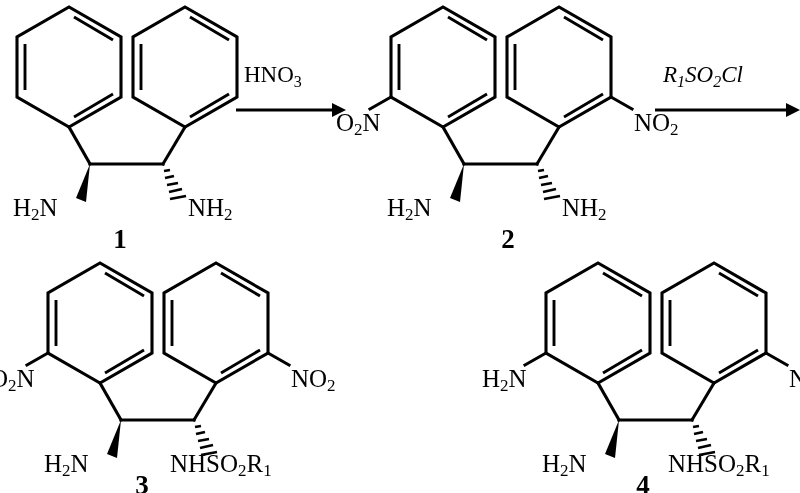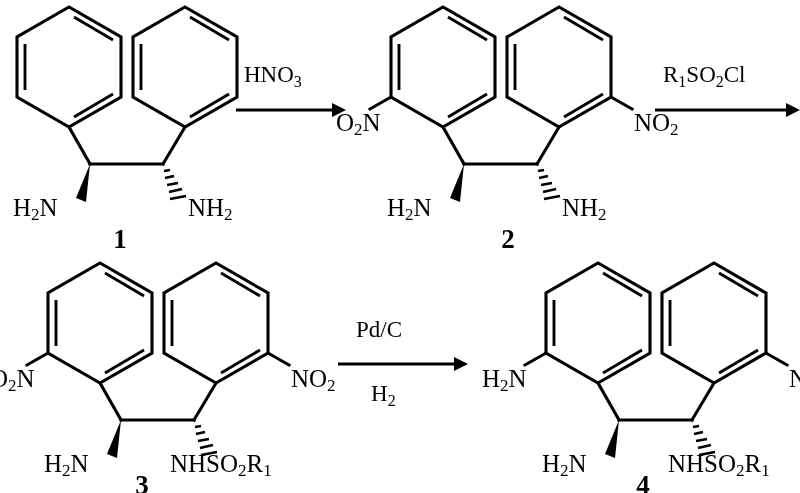--- a/index.html
+++ b/index.html
@@ -149,21 +149,21 @@
       <text class="chem-text" x="43" y="198">H<tspan class="chem-sub" dy="6">2</tspan><tspan dy="-6">N</tspan></text>
       <text class="chem-text" x="218" y="198">NH<tspan class="chem-sub" dy="6">2</tspan></text>
     </svg>
   </div>
   <div class="cmpd-num" style="left:478px; top:200px; width:60px;">
     <svg width="60" height="40">
         <text class="num-text" x="30" y="22">2</text>
       </svg>
   </div>
 
-  <div class="arrow-group" style="left:655px; top:40px;">
+  <div class="arrow-group" style="left:655px; top:40px;font-style:italic;">
     <svg width="145" height="70" viewBox="0 0 145 70">
       <text class="reagent-text" x="8" y="17">R<tspan class="reagent-sub" dy="6">1</tspan><tspan dy="-6">SO</tspan><tspan class="reagent-sub" dy="6">2</tspan><tspan dy="-6">Cl</tspan></text>
       <line class="arrow-line" x1="0" y1="50" x2="131" y2="50"></line>
       <polygon class="arrow-head" points="131,43 145,50 131,57"></polygon>
     </svg>
   </div>
 
   <div class="struct" style="left:-12px; top:250px;">
     <svg width="320" height="200" viewBox="0 0 320 200">
       <g>
@@ -198,28 +198,20 @@
       <text class="chem-text" x="56" y="196">H<tspan class="chem-sub" dy="6">2</tspan><tspan dy="-6">N</tspan></text>
       <text class="chem-text" x="182" y="196">NHSO<tspan class="chem-sub" dy="6">2</tspan><tspan dy="-6">R</tspan><tspan class="chem-sub" dy="6">1</tspan></text>
     </svg>
   </div>
   <div class="cmpd-num" style="left:112px; top:446px; width:60px;">
     <svg width="60" height="40">
         <text class="num-text" x="30" y="22">3</text>
       </svg>
   </div>
 
-  <div class="arrow-group" style="left:338px; top:296px;">
-    <svg width="130" height="100" viewBox="0 0 130 100">
-      <text class="reagent-text" x="18" y="16">Pd/C</text>
-      <line class="arrow-line" x1="0" y1="48" x2="116" y2="48"></line>
-      <polygon class="arrow-head" points="116,41 130,48 116,55"></polygon>
-      <text class="reagent-text" x="33" y="80">H<tspan class="reagent-sub" dy="6">2</tspan></text>
-    </svg>
-  </div>
 
   <div class="struct" style="left:486px; top:250px;">
     <svg width="320" height="200" viewBox="0 0 320 200">
       <g>
         <polygon class="bond" points="60,23 60,83 112,113 164,83 164,23 112,-7"></polygon>
         <line class="bond-inner" x1="68" y1="30" x2="68" y2="76"></line>
         <line class="bond-inner" x1="117" y1="103" x2="156" y2="80"></line>
         <line class="bond-inner" x1="156" y1="26" x2="117" y2="3"></line>
         <line class="bond" x1="60" y1="83" x2="39" y2="95"></line>
       </g>

